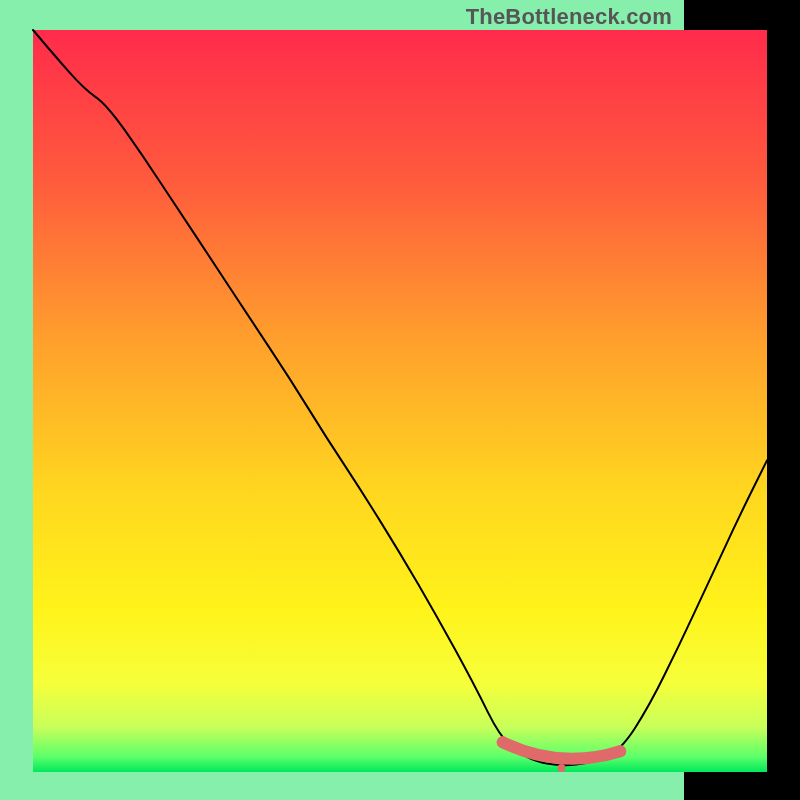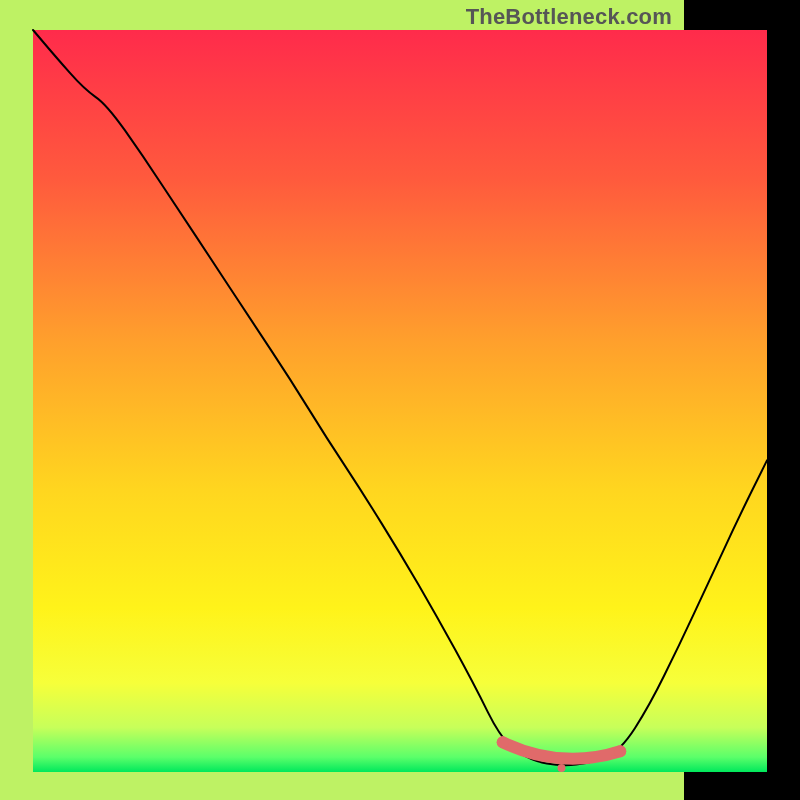--- a/index.html
+++ b/index.html
@@ -7,21 +7,21 @@
     padding: 0;
     width: 800px;
     height: 800px;
     background: #000;
     overflow: hidden;
   }
   .frame {
     position: relative;
     width: 684px;
     height: 800px;
-    background: #bef264;
+    background: #86efac;
   }
   .watermark {
     position: absolute;
     top: 4px;
     right: 12px;
     font-family: Arial, Helvetica, sans-serif;
     font-size: 22px;
     font-weight: 600;
     color: #565656;
     letter-spacing: 0.2px;

